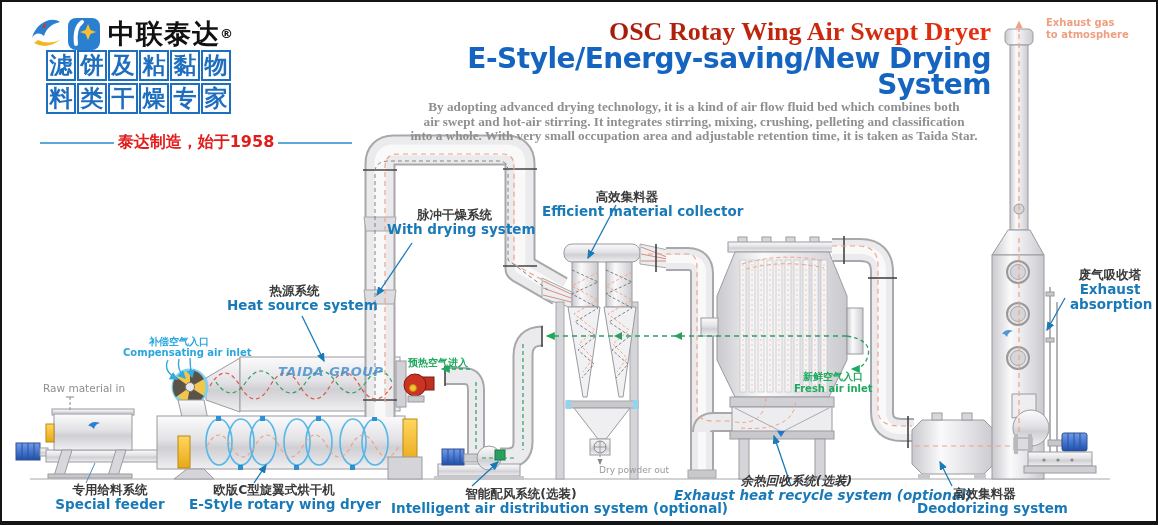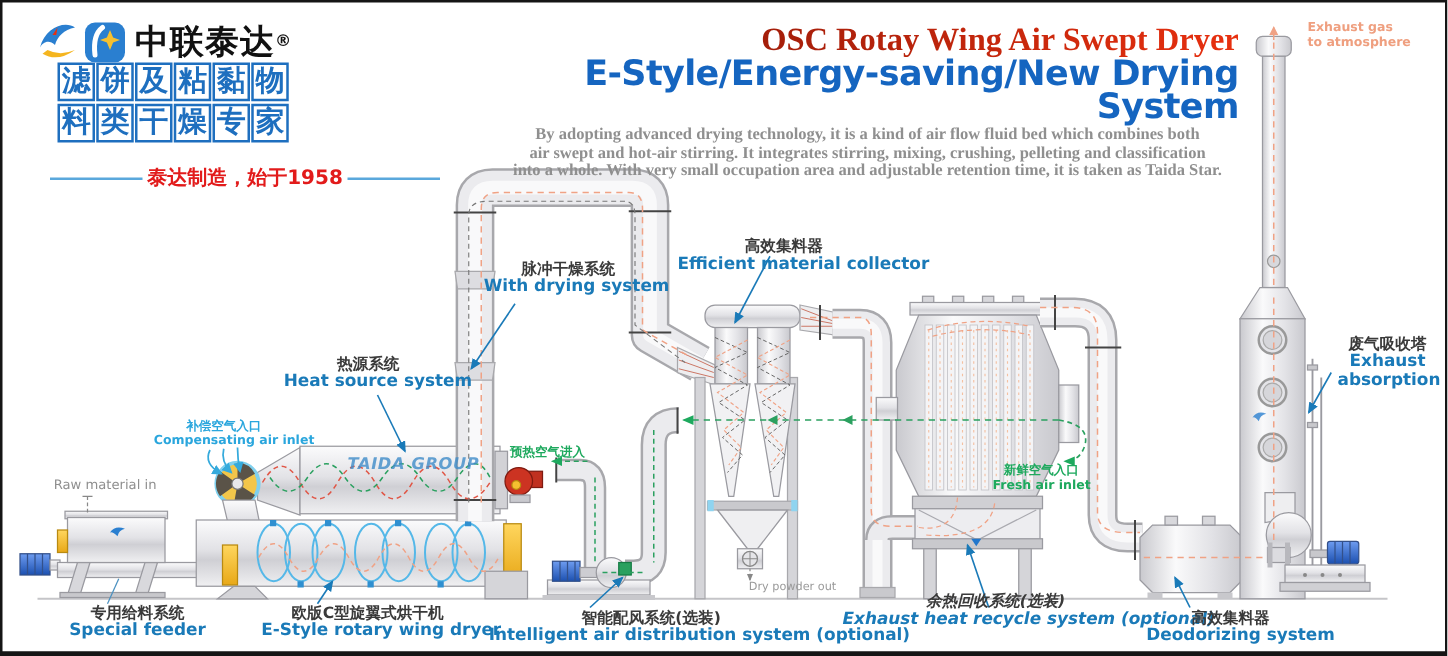--- a/index.html
+++ b/index.html
@@ -419,21 +419,21 @@
   <div class="abs lab cyan" style="left:121px;top:334px;width:112px;">
     <div class="cn">补偿空气入口</div>
     <div class="en">Compensating air inlet</div>
   </div>
 
   <div class="abs lab" style="left:43px;top:481px;width:130px;">
     <div class="cn">专用给料系统</div>
     <div class="en">Special feeder</div>
   </div>
 
-  <div class="abs lab" style="left:187px;top:481px;width:170px;margin-left:20px;">
+  <div class="abs lab" style="left:187px;top:481px;width:170px;">
     <div class="cn">欧版C型旋翼式烘干机</div>
     <div class="en">E-Style rotary wing dryer</div>
   </div>
 
   <div class="abs lab" style="left:225px;top:282px;width:135px;">
     <div class="cn">热源系统</div>
     <div class="en">Heat source system</div>
   </div>
 
   <div class="abs lab" style="left:385px;top:206px;width:135px;">

